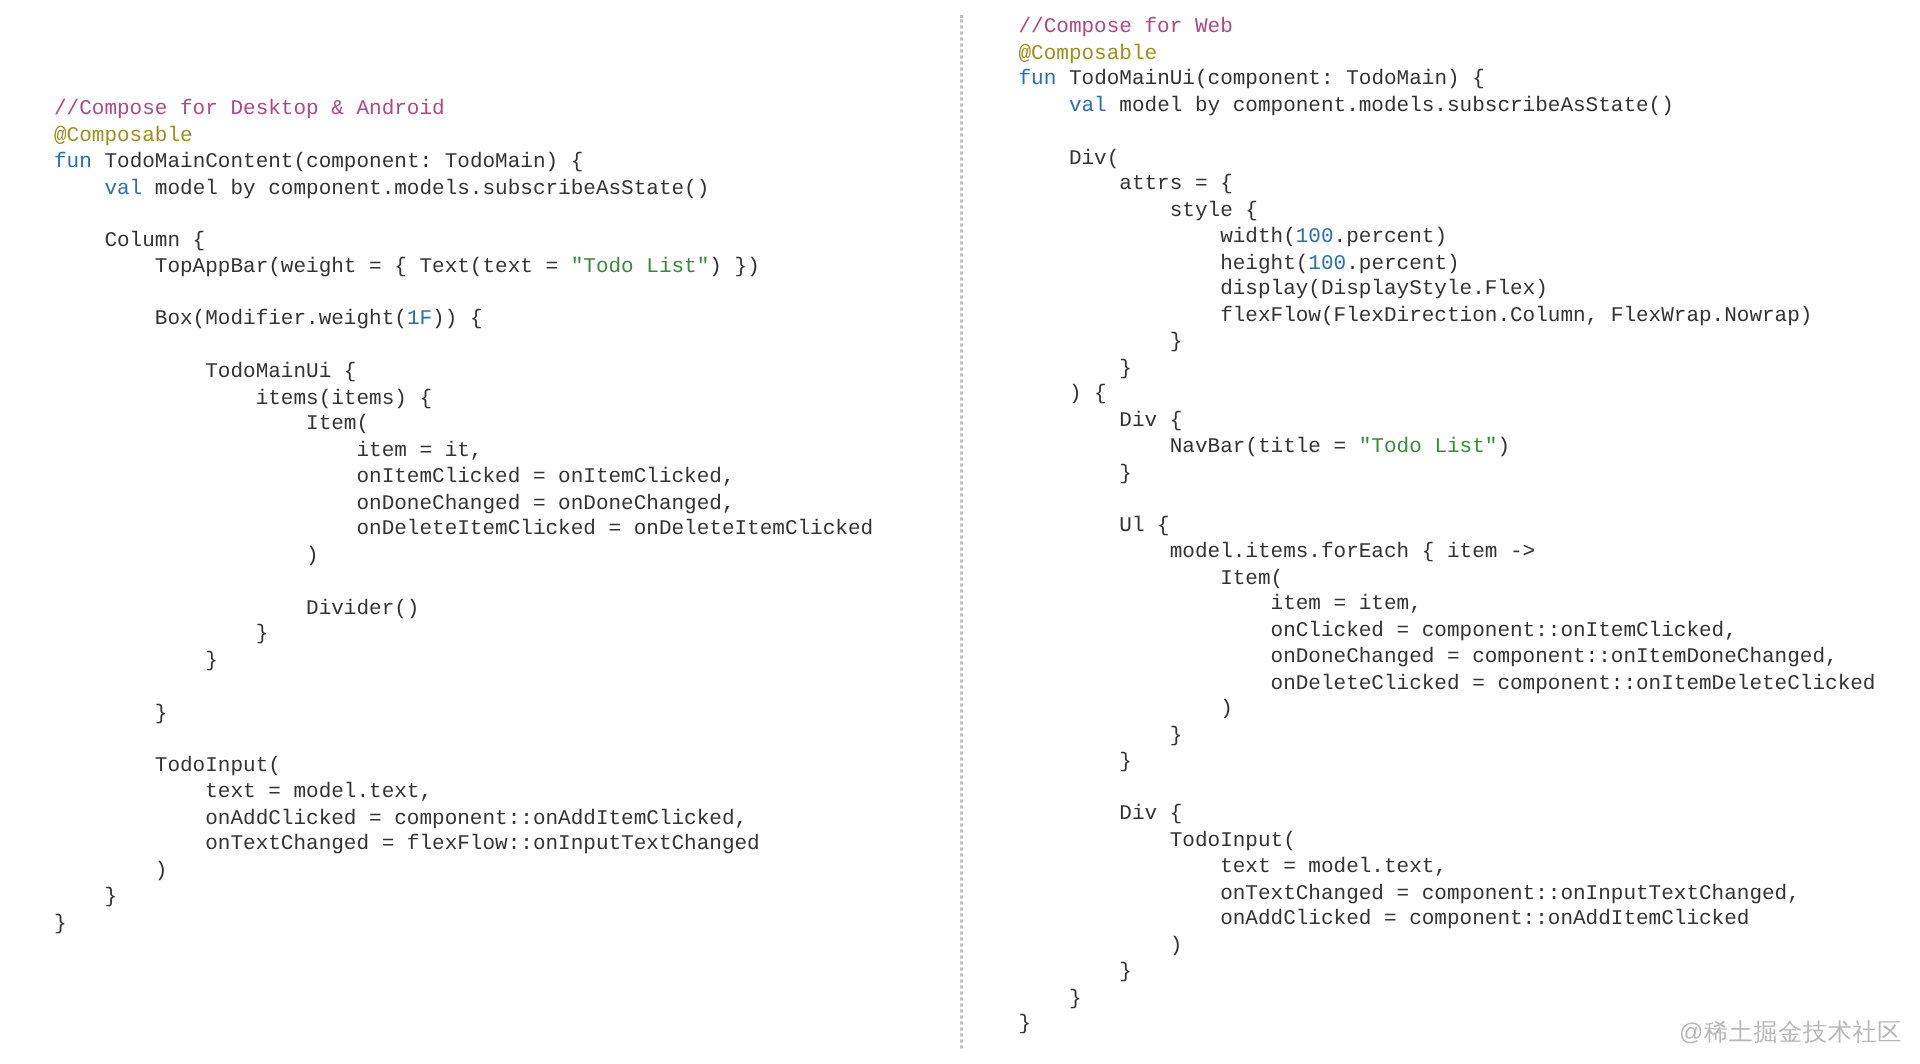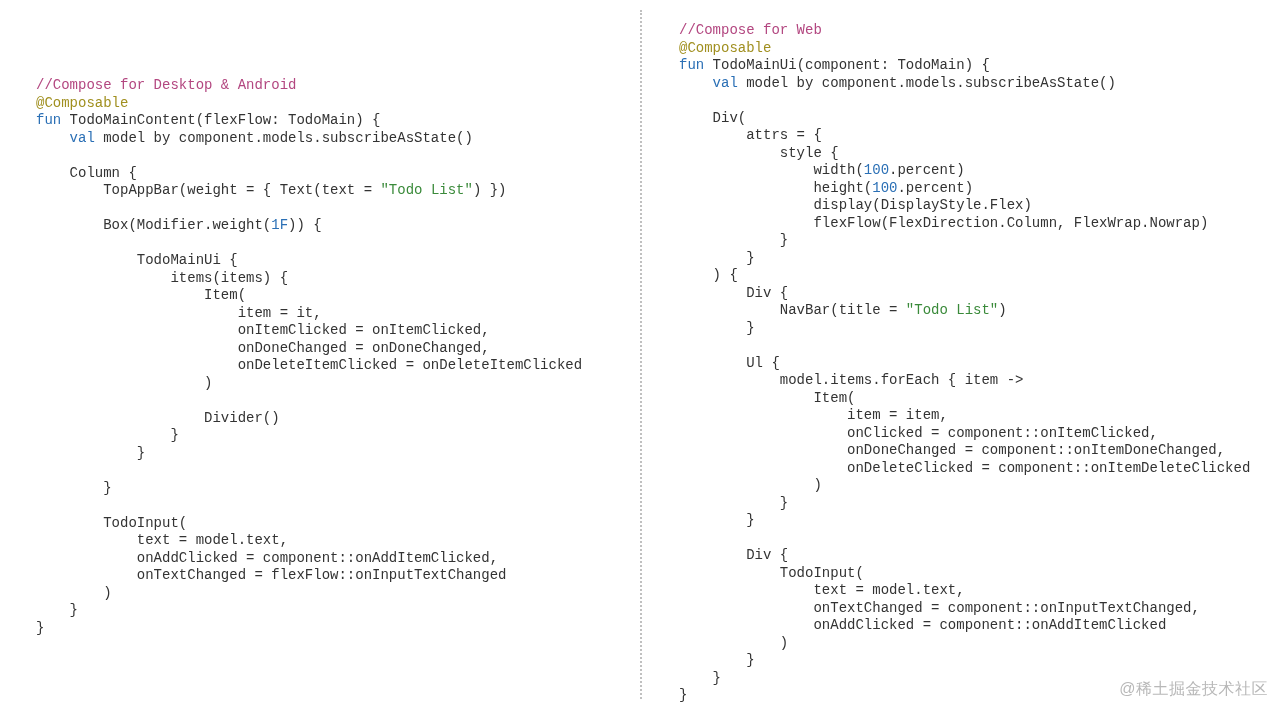--- a/index.html
+++ b/index.html
@@ -15,21 +15,20 @@
     position: relative;
   }
   .container {
     display: flex;
     width: 100%;
     height: 100%;
   }
   .pane {
     box-sizing: border-box;
     white-space: pre;
-    margin-top: 12px;
   }
   .left {
     flex: 0 0 640px;
     padding: 65px 0 0 36px;
   }
   .divider {
     flex: 0 0 1px;
     border-left: 2px dotted #c0c0c0;
     margin: 10px 0;
   }
@@ -54,21 +53,21 @@
     letter-spacing: 0.5px;
   }
 </style>
 </head>
 <body>
 
 <div class="container">
 
   <div class="pane left"><span class="tok-comment">//Compose for Desktop &amp; Android</span>
 <span class="tok-annot">@Composable</span>
-<span class="tok-keyword">fun</span><span class="tok-plain"> TodoMainContent(flexFlow: TodoMain) {</span>
+<span class="tok-keyword">fun</span><span class="tok-plain"> TodoMainContent(component: TodoMain) {</span>
 <span class="tok-keyword">    val</span><span class="tok-plain"> model by component.models.subscribeAsState()</span>
 
 <span class="tok-plain">    Column {</span>
 <span class="tok-plain">        TopAppBar(weight = { Text(text = </span><span class="tok-string">"Todo List"</span><span class="tok-plain">) })</span>
 
 <span class="tok-plain">        Box(Modifier.weight(</span><span class="tok-number">1F</span><span class="tok-plain">)) {</span>
 
 <span class="tok-plain">            TodoMainUi {</span>
 <span class="tok-plain">                items(items) {</span>
 <span class="tok-plain">                    Item(</span>

